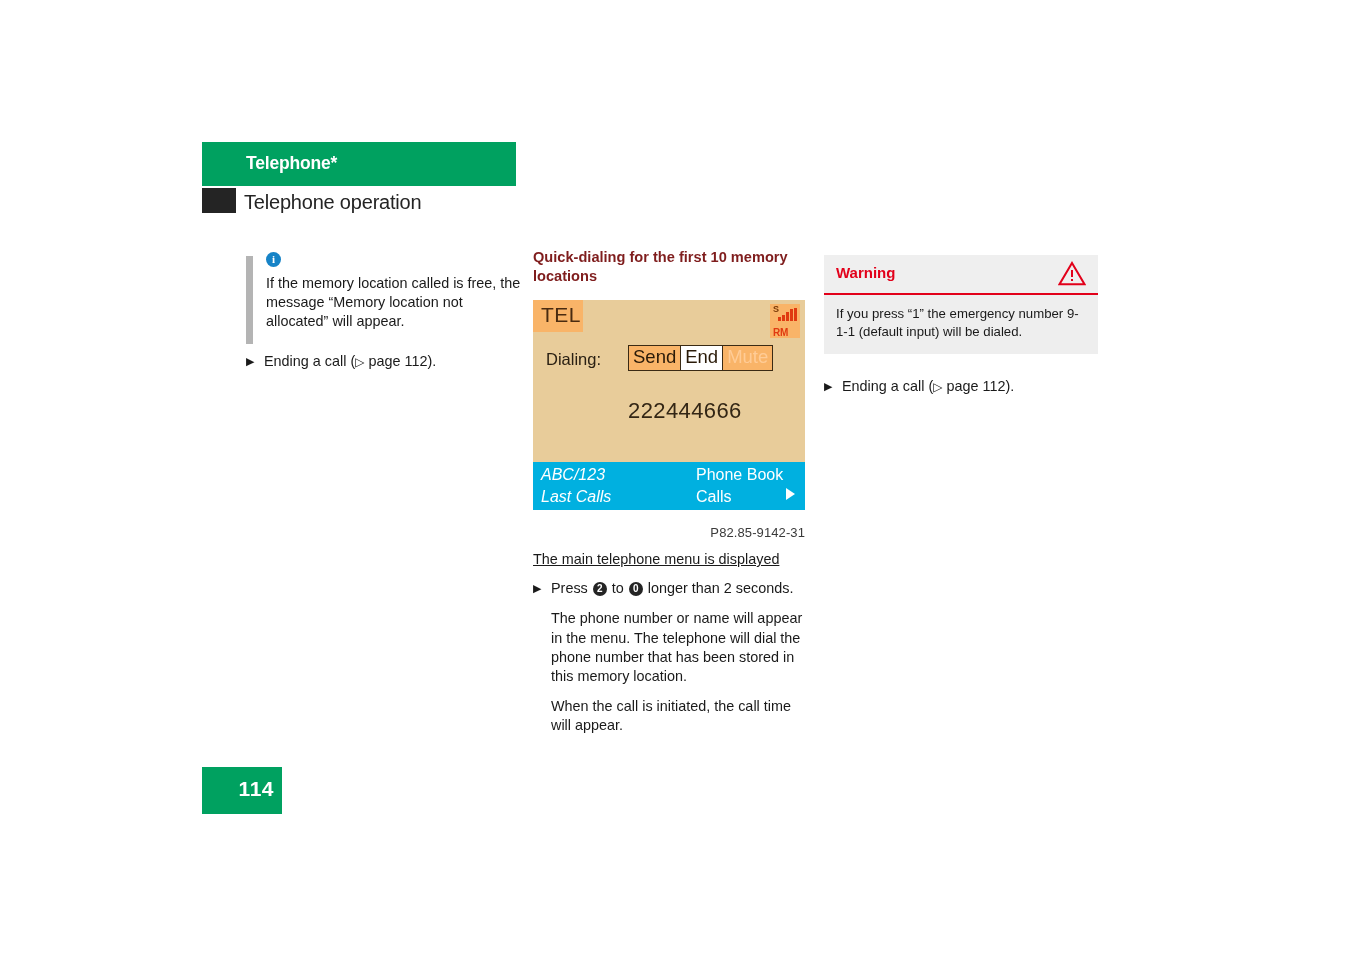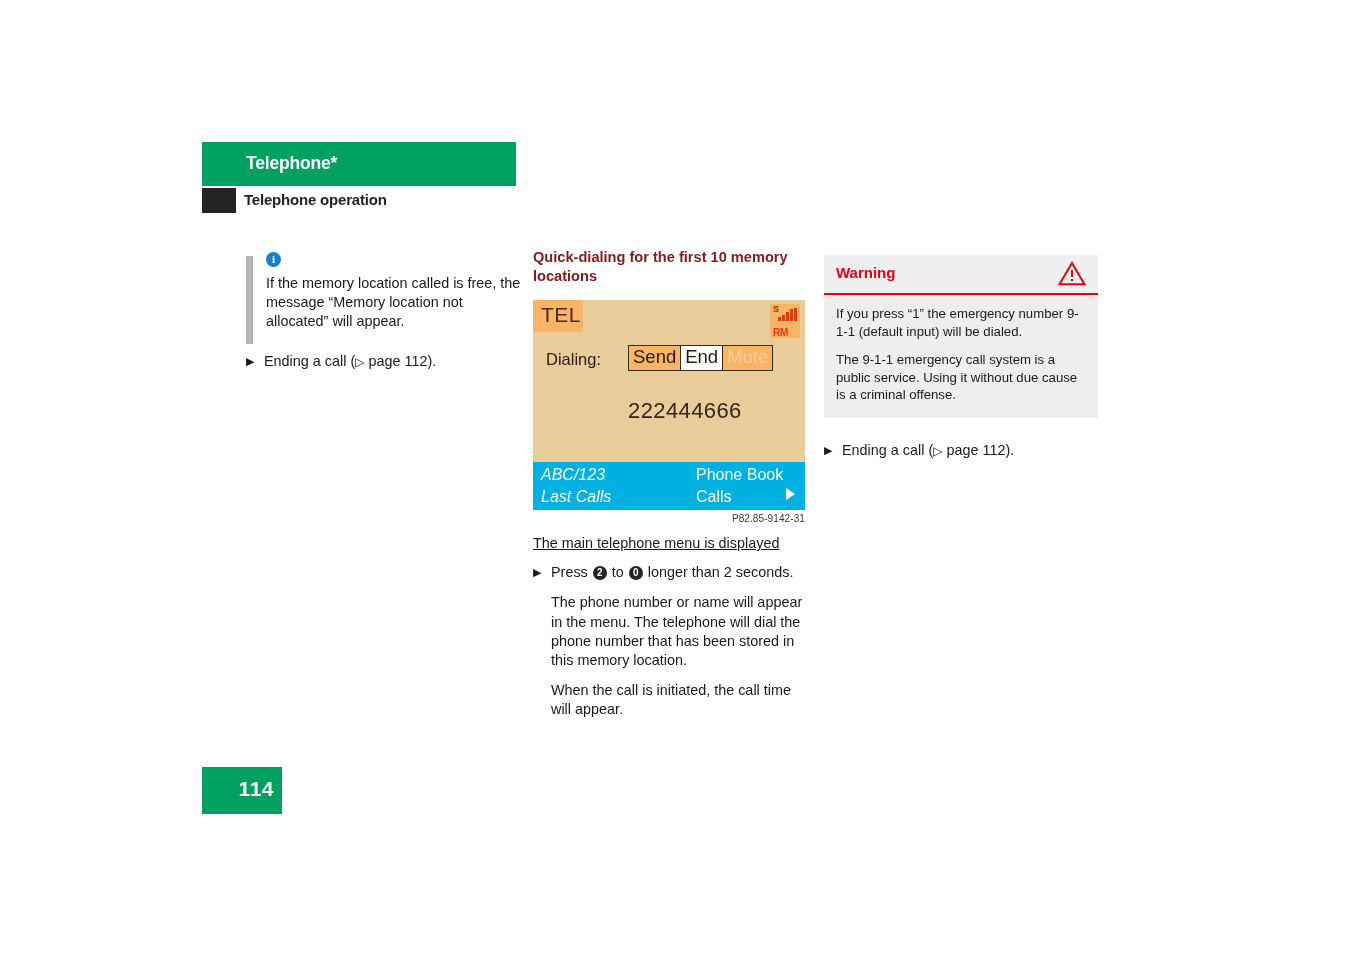--- a/index.html
+++ b/index.html
@@ -39,22 +39,22 @@
     left: 202px;
     top: 188px;
     width: 34px;
     height: 25px;
     background: #242424;
   }
   #section-title {
     position: absolute;
     left: 244px;
     top: 191px;
-    font-size: 15px;
-    font-weight: bold;
+    font-size: 20px;
+    font-weight: normal;
     color: #242424;
     letter-spacing: -0.2px;
   }
 
   
   .col { position: absolute; }
   #col-left  { left: 246px; top: 248px; width: 276px; }
   #col-mid   { left: 533px; top: 248px; width: 273px; }
   #col-right { left: 824px; top: 255px; width: 274px; }
 
@@ -210,23 +210,23 @@
     position: absolute;
     right: 10px; top: 26px;
     width: 0; height: 0;
     border-left: 9px solid #ffffff;
     border-top: 6px solid transparent;
     border-bottom: 6px solid transparent;
   }
   #fig-caption {
     width: 272px;
     text-align: right;
-    font-size: 10px;
+    font-size: 13px;
     color: #3a3a3a;
-    margin-top: 3px;
+    margin-top: 15px;
     letter-spacing: 0.1px;
   }
 
   #mid-caption-text {
     margin-top: 10px;
     font-size: 14.4px;
     line-height: 19.2px;
     text-decoration: underline;
   }
   #mid-press-row { margin-top: 10px; }
@@ -395,21 +395,20 @@
     <div id="warning-header">
       <div id="warning-title">Warning</div>
       <svg id="warning-icon" viewBox="0 0 28 25">
         <path d="M14 2 L26.5 23.2 L1.5 23.2 Z" fill="none" stroke="#e2001a" stroke-width="2"></path>
         <rect x="13" y="9" width="2" height="7" fill="#e2001a"></rect>
         <rect x="13" y="18" width="2" height="2" fill="#e2001a"></rect>
       </svg>
     </div>
     <div id="warning-body">
       <p>If you press “1” the emergency number 9-1-1 (default input) will be dialed.</p>
-      <p>The 9-1-1 emergency call system is a public service. Using it without due cause is a criminal offense.</p>
     </div>
   </div>
 
   <div class="bullet-row" id="right-bullet">
     <span class="bullet-tri">▶</span>
     <span class="bullet-text"><span>Ending a call (</span><span class="pg-tri">▷</span><span> page 112).</span></span>
   </div>
 
 </div>
 

